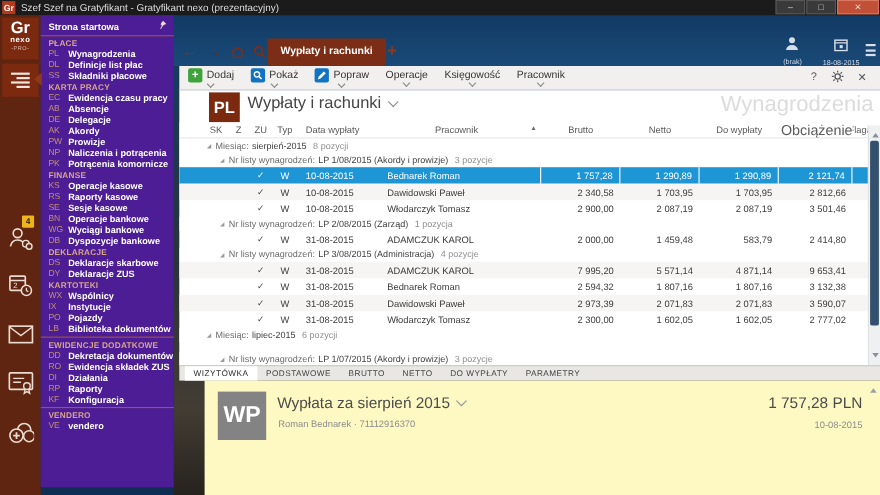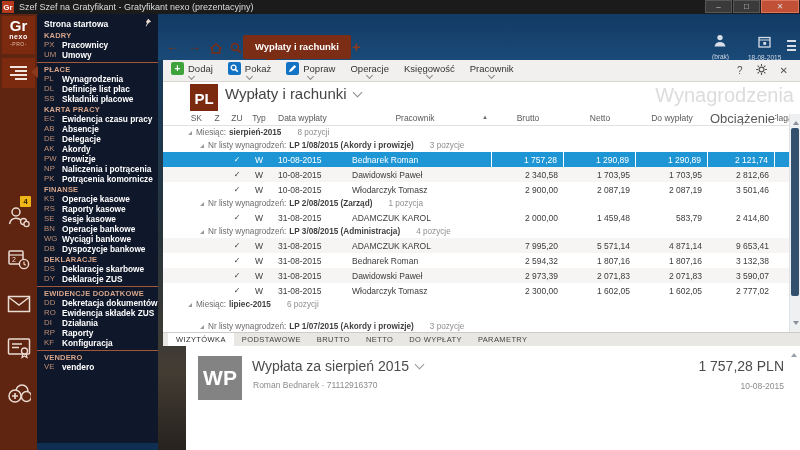--- a/index.html
+++ b/index.html
@@ -34,21 +34,21 @@
   .logo .l2{font-size:7px;font-weight:bold;line-height:8px;letter-spacing:.5px}
   .logo .l3{font-size:5px;line-height:6px;color:#e0bba8;letter-spacing:.5px}
   .rbtn{left:2px;top:44px;width:33px;height:30px;background:#7b2a10;display:flex;align-items:center;justify-content:center}
   .hlines{width:17px}
   .hlines div{height:2px;background:#f0e4dc;margin:2px 0}
   .hlines .s{width:12px;margin-left:5px}
   .rico{left:7px;width:24px;height:24px;display:flex;align-items:center;justify-content:center}
   .badge4{left:20px;top:182px;width:11px;height:11px;background:#f0b517;color:#2b1a00;font-size:7.5px;
           font-weight:bold;display:flex;align-items:center;justify-content:center;border-radius:1px;z-index:5}
   
-  .menu{left:37px;top:14px;width:121px;height:429px;background:#0f172a;padding-top:3px;box-sizing:border-box;z-index:4}
+  .menu{left:37px;top:14px;width:121px;height:429px;background:#4c1d95;padding-top:3px;box-sizing:border-box;z-index:4}
   .menu::before{content:"";position:absolute;left:-6px;top:52px;border:6px solid transparent;border-right:7px solid #8c3a1c;border-left:0}
   .m-home{height:13px;display:flex;align-items:center;padding:0 6px 0 7px;color:#fff;font-size:8.5px;font-weight:bold}
   .m-home .pin{margin-left:auto}
   .m-title{height:9px;line-height:9px;padding:1px 0 0 7px;font-size:7.5px;font-weight:bold;color:#d6a58b;letter-spacing:.2px}
   .m-item{height:10px;line-height:10px;display:flex;font-size:8.3px;white-space:nowrap}
   .m-code{width:16px;padding-left:7px;color:#c08f74;font-size:7.8px;flex:none}
   .m-label{color:#fff;font-weight:bold;margin-left:2px}
   .m-sec.dv{border-top:1px solid #a2563a;margin-top:2px;padding-top:1px}
   
   .cbg{left:158px;top:60px;width:642px;height:390px;
@@ -92,34 +92,34 @@
   .th .c11{font-size:8.5px}
   .r{display:flex;height:15px;font-size:8.5px;color:#3b3b3b;width:626px}
   .r.alt{background:#f6f5f3}
   .r.sel{background:#1e96d6;color:#fff}
   .r.sel .c6,.r.sel .c7,.r.sel .c8,.r.sel .c9,.r.sel .c10{border-right:1px solid #fff}
   .ck{font-size:8px}
   .g{display:flex;align-items:center;height:13px;background:#fff;color:#6b6b6b;font-size:8.2px;width:626px}
   .g .tri{width:0;height:0;border-bottom:4px solid #9a9a9a;border-left:4px solid transparent;margin-right:4px;flex:none}
   .g.gm{padding-left:25px;box-sizing:border-box}
   .g.gl{padding-left:37px;box-sizing:border-box}
-  .gp{margin-right:3px}.gn{font-weight:bold;color:#3f3f3f;margin-right:16px}.gc{color:#8f8f8f}
+  .gp{margin-right:3px}.gn{font-weight:normal;color:#3f3f3f;margin-right:6px}.gc{color:#8f8f8f}
   .gx{margin-top:9px}
   
   .sbar{left:789px;top:114px;width:11px;height:218px;background:#eef0f2;border-left:1px solid #dfe2e5;box-sizing:border-box}
   .sb-up{left:3px;top:4px;width:0;height:0;border:3px solid transparent;border-bottom:4px solid #8a9099}
   .sb-dn{left:3px;bottom:4px;width:0;height:0;border:3px solid transparent;border-top:4px solid #8a9099}
   .sb-th{left:1px;top:14px;width:8px;height:168px;background:#33506e;border-radius:2px}
   
   .tabs{left:163px;top:332px;width:637px;height:14px;background:#e9e7e4;border-top:1px solid #cfccc8;
         display:flex;box-sizing:border-box;padding-left:5px}
   .tab{padding:0 8px;line-height:13px;font-size:7.5px;letter-spacing:.4px;color:#444;white-space:nowrap}
   .tab.on{background:#fff;color:#2f2f2f}
   
-  .panel{left:186px;top:346px;width:614px;height:104px;background:#ffffff}
+  .panel{left:186px;top:346px;width:614px;height:104px;background:#fef9c3}
   .wp{left:12px;top:10px;width:44px;height:44px;background:#838383;color:#fff;font-size:21px;font-weight:bold;
       display:flex;align-items:center;justify-content:center}
   .p-title{left:66px;top:12px;font-size:14px;color:#4c4c4c;display:flex;align-items:center;white-space:nowrap}
   .p-title .dchev{width:6px;height:6px;border-right:1.4px solid #979797;border-bottom:1.4px solid #979797;
                   transform:rotate(45deg);margin:-3px 0 0 7px}
   .p-sub{left:67px;top:34px;font-size:8.5px;color:#8b8b8b;white-space:nowrap}
   .p-amt{right:16px;top:12px;font-size:14px;color:#4c4c4c}
   .p-date{right:16px;top:35px;font-size:8.5px;color:#8b8b8b}
   .psb-up{right:3px;top:4px;width:0;height:0;border:3px solid transparent;border-bottom:4px solid #9aa0a8}
 </style>
@@ -235,31 +235,20 @@
 <div class="abs menu">
   <div class="m-home">
     <span>Strona startowa</span>
     <span class="pin">
       <svg width="9" height="9">
           <path d="M5.2.8 8.2 3.8 6.3 4.4 4.8 5.9 3.2 8.5 2.7 8 4.1 5.2 3 4.1 3.6 3z" fill="#eadcd2"></path>
         </svg>
     </span>
   </div>
 
-  <div class="m-sec">
-    <div class="m-title">KADRY</div>
-    <div class="m-item">
-        <span class="m-code">PX</span>
-        <span class="m-label">Pracownicy</span>
-      </div>
-    <div class="m-item">
-        <span class="m-code">UM</span>
-        <span class="m-label">Umowy</span>
-      </div>
-  </div>
 
   <div class="m-sec dv">
     <div class="m-title">PŁACE</div>
     <div class="m-item">
         <span class="m-code">PL</span>
         <span class="m-label">Wynagrodzenia</span>
       </div>
     <div class="m-item">
         <span class="m-code">DL</span>
         <span class="m-label">Definicje list płac</span>
@@ -336,20 +325,39 @@
     <div class="m-item">
         <span class="m-code">DS</span>
         <span class="m-label">Deklaracje skarbowe</span>
       </div>
     <div class="m-item">
         <span class="m-code">DY</span>
         <span class="m-label">Deklaracje ZUS</span>
       </div>
   </div>
 
+  <div class="m-sec">
+    <div class="m-title">KARTOTEKI</div>
+    <div class="m-item">
+        <span class="m-code">WX</span>
+        <span class="m-label">Wspólnicy</span>
+      </div>
+    <div class="m-item">
+        <span class="m-code">IX</span>
+        <span class="m-label">Instytucje</span>
+      </div>
+    <div class="m-item">
+        <span class="m-code">PO</span>
+        <span class="m-label">Pojazdy</span>
+      </div>
+    <div class="m-item">
+        <span class="m-code">LB</span>
+        <span class="m-label">Biblioteka dokumentów</span>
+      </div>
+  </div>
 
   <div class="m-sec dv">
     <div class="m-title">EWIDENCJE DODATKOWE</div>
     <div class="m-item">
         <span class="m-code">DD</span>
         <span class="m-label">Dekretacja dokumentów</span>
       </div>
     <div class="m-item">
         <span class="m-code">RO</span>
         <span class="m-label">Ewidencja składek ZUS</span>

